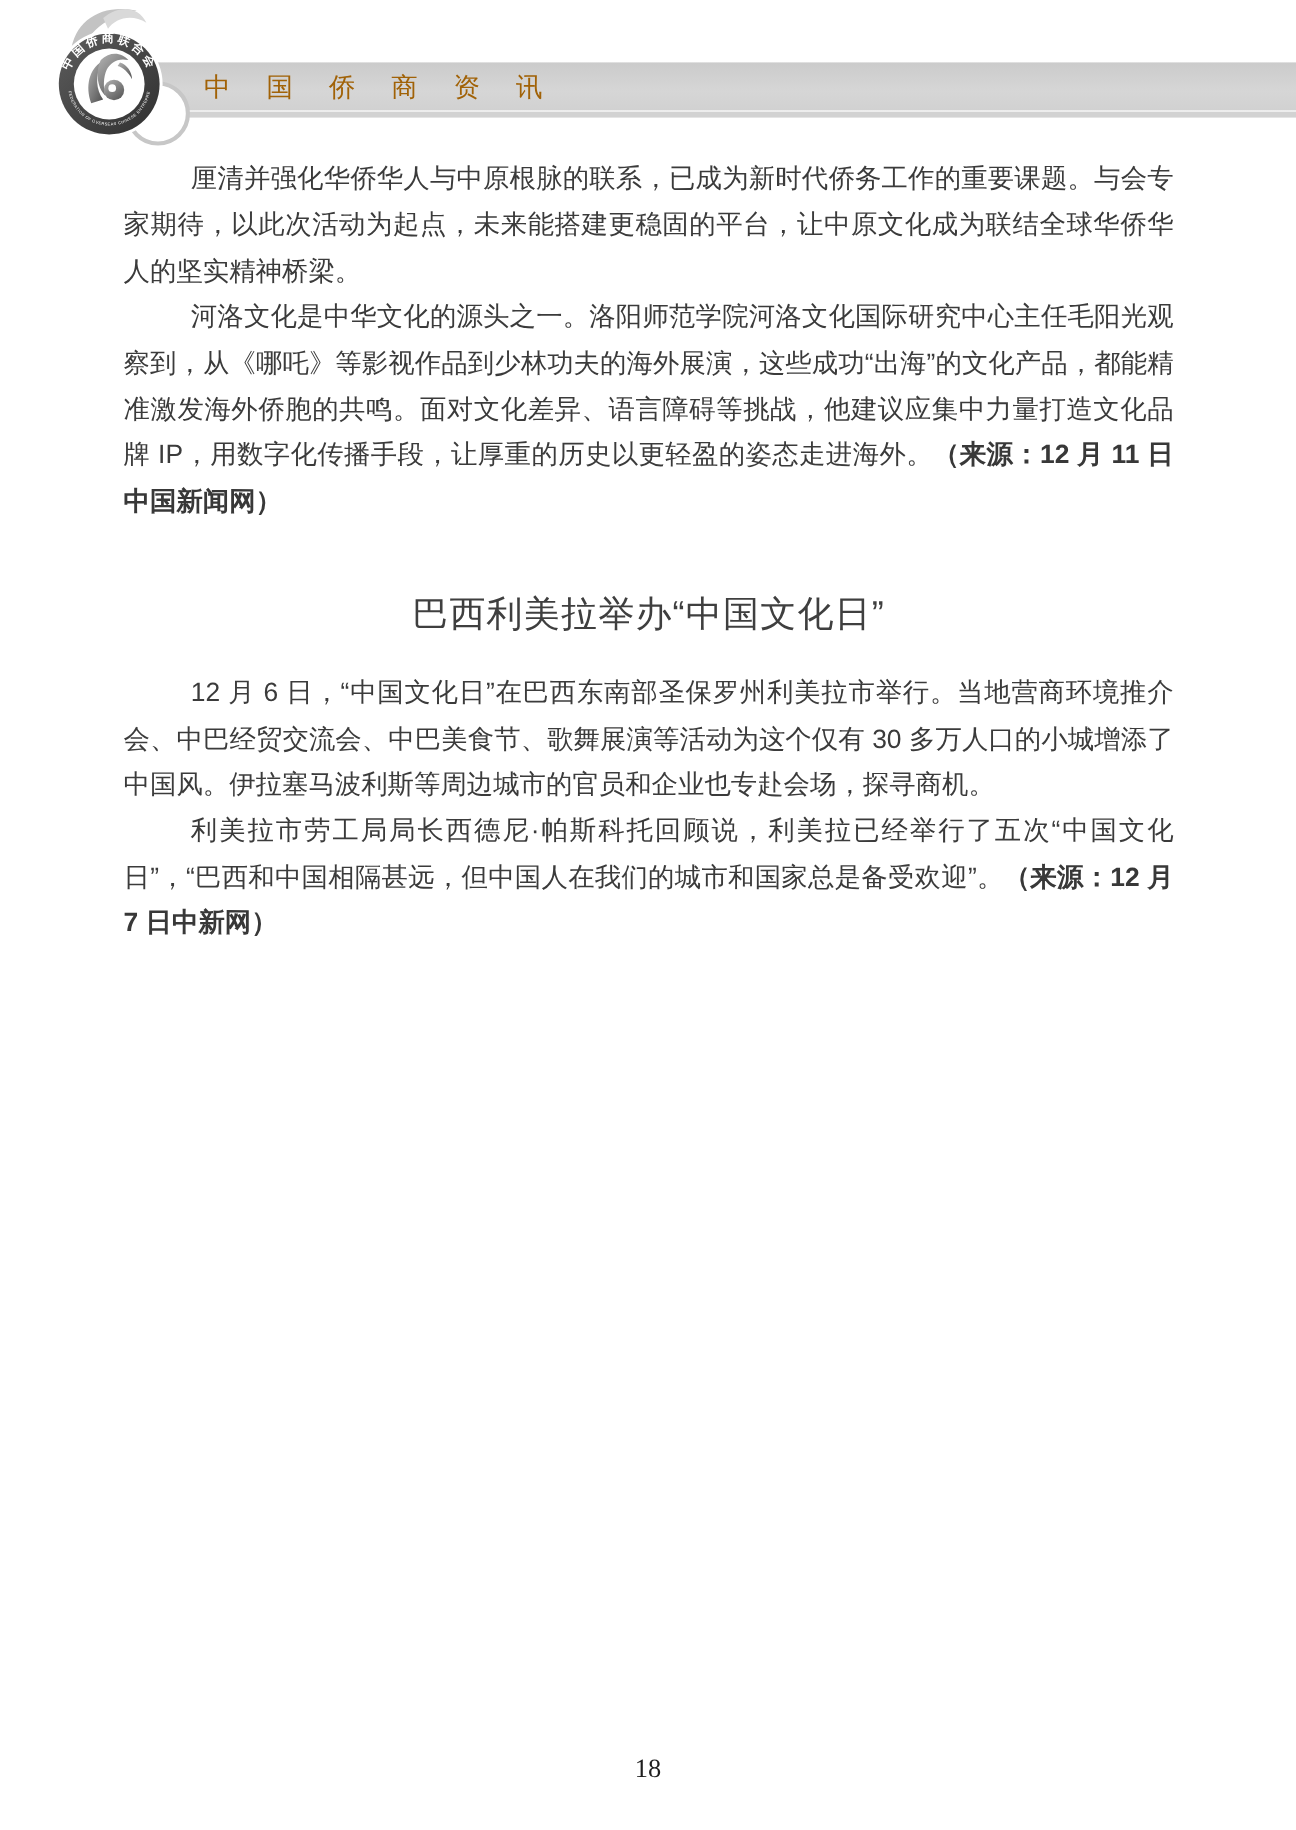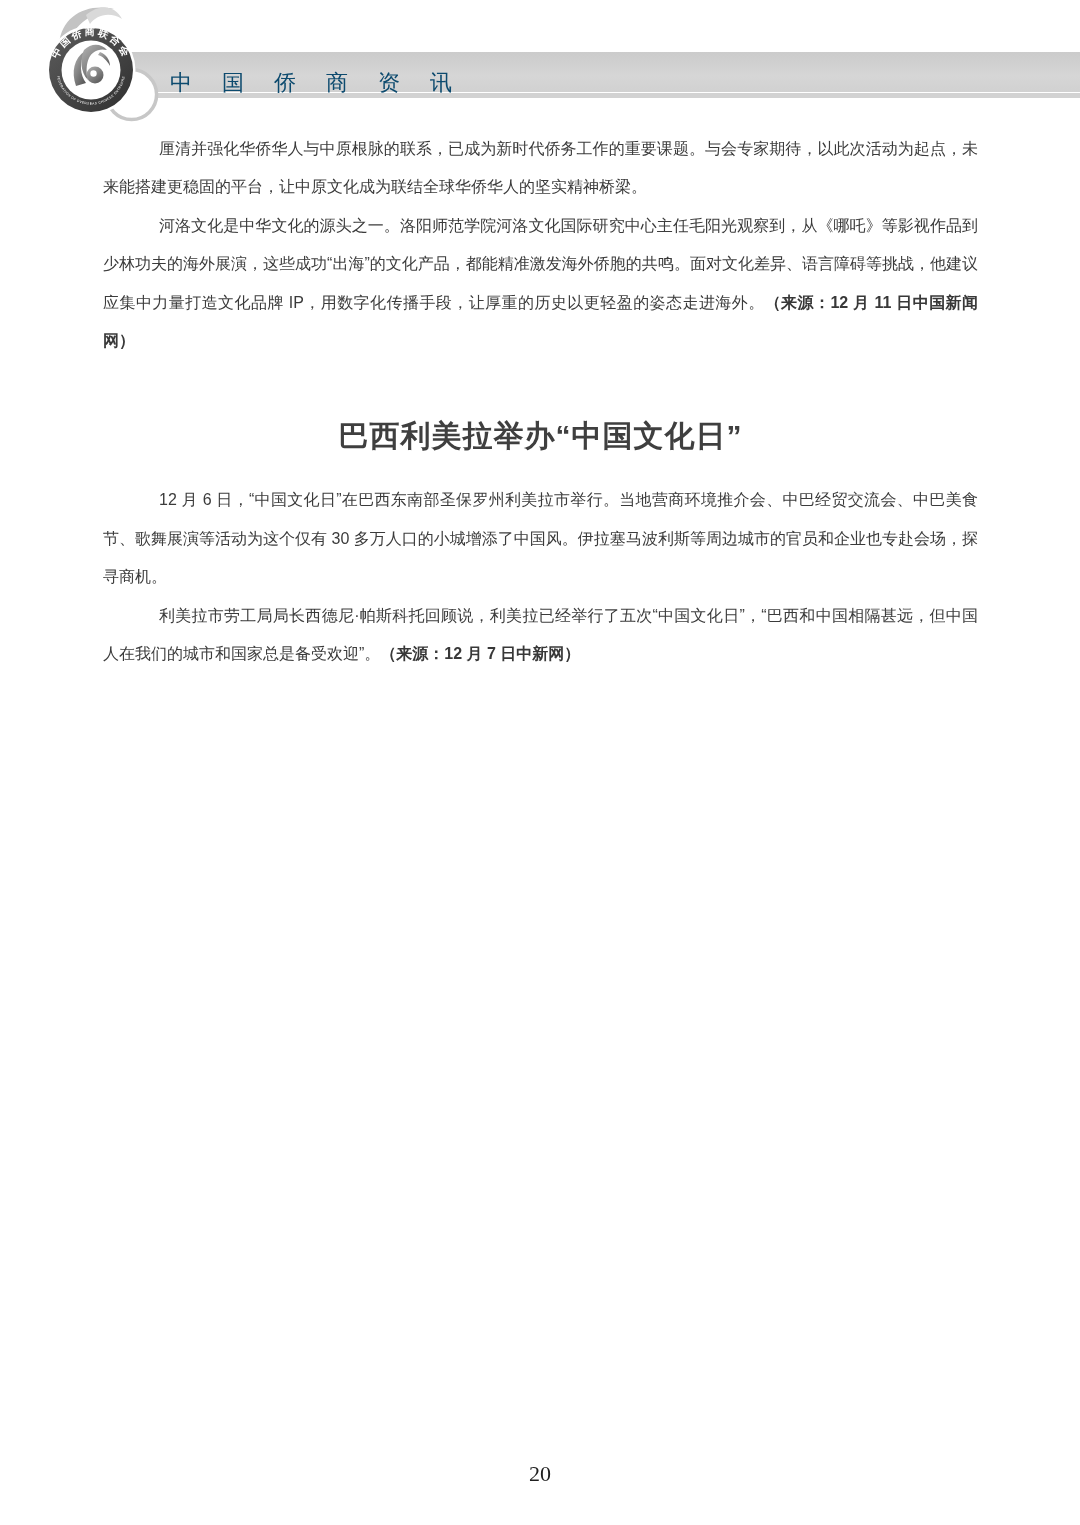--- a/index.html
+++ b/index.html
@@ -12,32 +12,32 @@
   .masthead-bar {
     position:absolute; left:112px; right:0; top:52px; height:40px;
     background:linear-gradient(180deg,#cbcbcb 0%,#d6d6d6 60%,#d1d1d1 100%);
   }
   .masthead-underline {
     position:absolute; left:148px; right:0; top:93px; height:5px;
     background:#d2d2d2;
   }
   .masthead-title {
     position:absolute; left:170px; top:57px; height:32px; line-height:32px;
-    font-size:22px; letter-spacing:30px; color:#0c4a6e; white-space:nowrap;margin-top:10px;
+    font-size:22px; letter-spacing:30px; color:#a16207; white-space:nowrap;
   }
   .logo-svg { position:absolute; left:38px; top:2px; width:125px; height:128px; }
   
   .content { position:absolute; left:103px; top:130px; width:875px; }
   p.para {
-    margin:0; font-size:16px; line-height:38.4px; color:#3b3b3b;
+    margin:0; font-size:22px; line-height:38.4px; color:#3b3b3b;
     text-align:justify; text-indent:56px;
   }
   .src { font-weight:bold; color:#383838; }
   .article-title {
-    margin:53px 0 22px 0; font-size:30px; line-height:46px; font-weight:bold;
+    margin:53px 0 22px 0; font-size:30px; line-height:46px; font-weight:normal;
     text-align:center; color:#3f3f3f; letter-spacing:1px;
   }
   
   .page-number {
     position:absolute; top:1461px; left:0; width:100%; text-align:center;
     font-family:"Liberation Serif","DejaVu Serif",serif;
     font-size:22px; line-height:26px; color:#1f1f1f;
   }
 </style>
 </head>
@@ -103,16 +103,16 @@
     <h1 class="article-title">巴西利美拉举办“中国文化日”</h1>
 
     <section>
       <p class="para"><span>12 月 6 日，“中国文化日”在巴西东南部圣保罗州利美拉市举行。当地营商环境推介会、中巴经贸交流会、中巴美食节、歌舞展演等活动为这个仅有 30 多万人口的小城增添了中国风。伊拉塞马波利斯等周边城市的官员和企业也专赴会场，探寻商机。</span><span class="src"></span></p>
       <p class="para"><span>利美拉市劳工局局长西德尼·帕斯科托回顾说，利美拉已经举行了五次“中国文化日”，“巴西和中国相隔甚远，但中国人在我们的城市和国家总是备受欢迎”。</span><span class="src">（来源：12 月 7 日中新网）</span></p>
     </section>
 
   </main>
 
   <footer>
-    <div class="page-number">20</div>
+    <div class="page-number">18</div>
   </footer>
 
 </div>
 
 </body></html>

